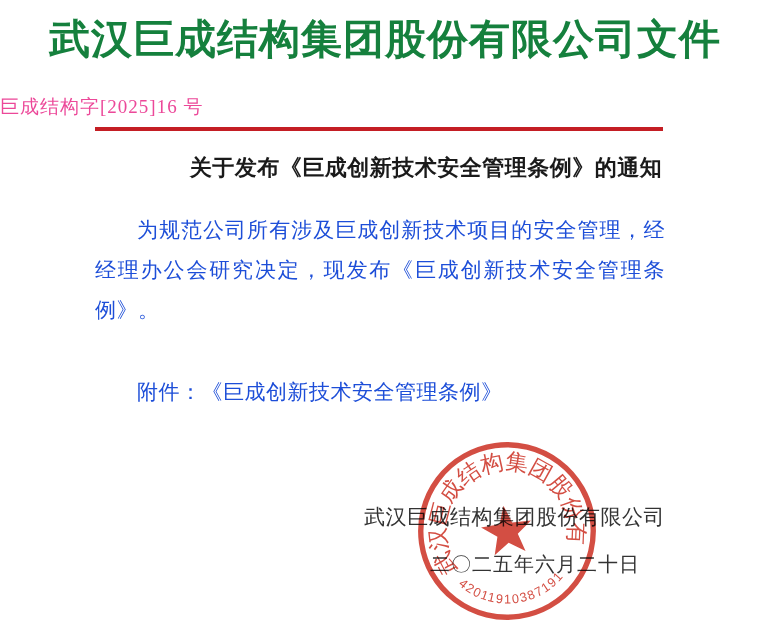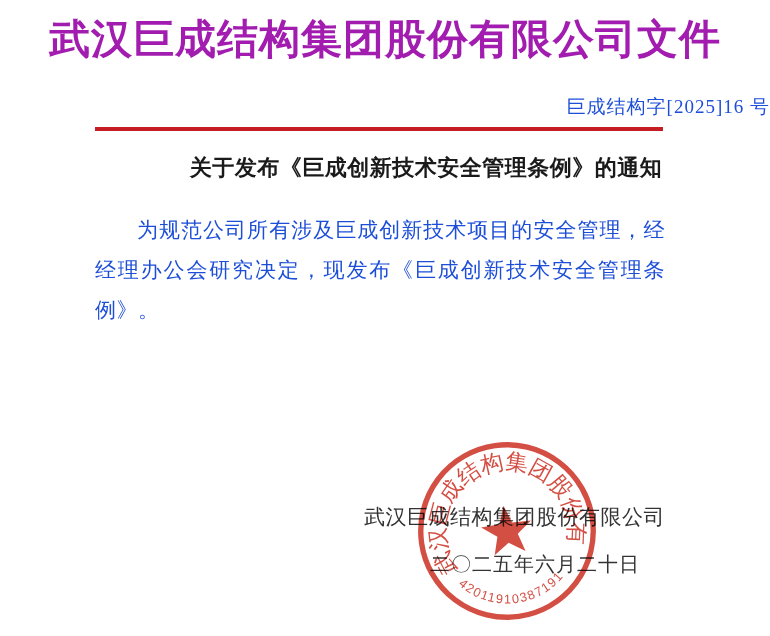--- a/index.html
+++ b/index.html
@@ -8,33 +8,33 @@
     width: 770px;
     height: 636px;
     background: #ffffff;
     overflow: hidden;
     font-family: "Liberation Serif", serif;
   }
   .header-title {
     position: absolute;
     top: 12px; left: 0; width: 100%;
     text-align: center;
-    color: #a21caf;
+    color: #15803d;
     font-family: "Liberation Sans", sans-serif;
     font-weight: bold;
     font-size: 41px;
     letter-spacing: 1px;
     white-space: nowrap;
   }
   .doc-number {
     position: absolute;
     top: 94px; left: 0; width: 100%;
-    text-align: right;
+    text-align: left;
     font-size: 19px;
-    color: #1d4ed8;
+    color: #ec4899;
     letter-spacing: 1px;
   }
   .red-rule {
     position: absolute;
     top: 127px; left: 95px;
     width: 568px; height: 4px;
     background: #c41e24;
   }
   .notice-title {
     position: absolute;
@@ -108,20 +108,21 @@
 
   <div class="doc-number">巨成结构字[2025]16 号</div>
 
   <div class="red-rule"></div>
 
   <div class="notice-title">关于发布《巨成创新技术安全管理条例》的通知</div>
 
   <p class="body-text indent para-1">为规范公司所有涉及巨成创新技术项目的安全管理，经经理办公会研究决定，现发布《巨成创新技术安全管理条例》。</p>
 
 
+  <p class="body-text indent attachment-line">附件：《巨成创新技术安全管理条例》</p>
 
   <div class="sign-company">武汉巨成结构集团股份有限公司</div>
 
   <div class="sign-date">二〇二五年六月二十日</div>
 
   <div class="seal">
     <svg viewBox="0 0 200 200" xmlns="http://www.w3.org/2000/svg">
       <defs>
         <path id="seal-top-arc" d="M 45.4 131.5 A 63 63 0 1 1 154.6 131.5" fill="none"></path>
         <path id="seal-bottom-arc" d="M 39.4 142.5 A 74 74 0 0 0 160.6 142.5" fill="none"></path>

